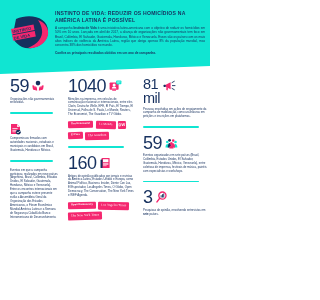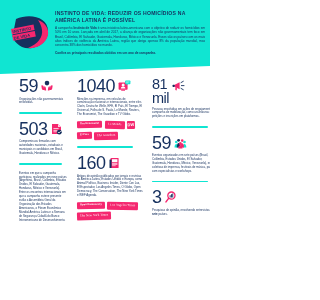--- a/index.html
+++ b/index.html
@@ -33,21 +33,21 @@
     text-align:justify;
   }
   .head-body b{font-weight:bold;}
   .head-cta{
     color:#16305e;font-size:3.2px;line-height:4.3px;font-weight:bold;
     margin:4px 0 0 0;
   }
 
   
   .cols{
-    position:absolute;left:12px;top:78px;width:210px;height:222px;
+    position:absolute;left:3px;top:78px;width:210px;height:222px;
     display:flex;
   }
   .col{position:relative;box-sizing:border-box;}
   .col-1{width:62px;padding:0 7px 0 7px;}
   .col-2{width:74px;padding:0 5px 0 3px;}
   .col-3{width:74px;padding:0 6px 0 4px;}
 
   .rule{
     height:1.6px;background:#10e5d2;border-radius:1px;margin:7px 0 7px 0;
     width:43px;
@@ -131,21 +131,20 @@
             </svg>
           </span>
         </div>
         <p class="desc">Organizações não governamentais envolvidas.</p>
       </div>
 
       <div class="rule"></div>
 
       <div class="stat">
         <div class="stat-head">
-          <span class="num">503</span>
           <span class="ico">
             <svg width="11" height="12" viewBox="0 0 11 12" xmlns="http://www.w3.org/2000/svg">
               <path d="M1 1 H7 L10 4 V11 H1 Z" fill="#f5276f"></path>
               <path d="M7 1 L10 4 H7 Z" fill="#ffd4e2"></path>
               <rect x="2.4" y="5.3" width="5.2" height="0.7" fill="#ffffff"></rect>
               <rect x="2.4" y="6.9" width="5.2" height="0.7" fill="#ffffff"></rect>
               <rect x="2.4" y="8.5" width="3.4" height="0.7" fill="#ffffff"></rect>
               <circle cx="8.3" cy="9.2" r="2.4" fill="#16305e"></circle>
               <path d="M7.1 9.2 L7.9 10 L9.5 8.4" stroke="#ffffff" stroke-width="0.8" fill="none" stroke-linecap="round" stroke-linejoin="round"></path>
             </svg>

